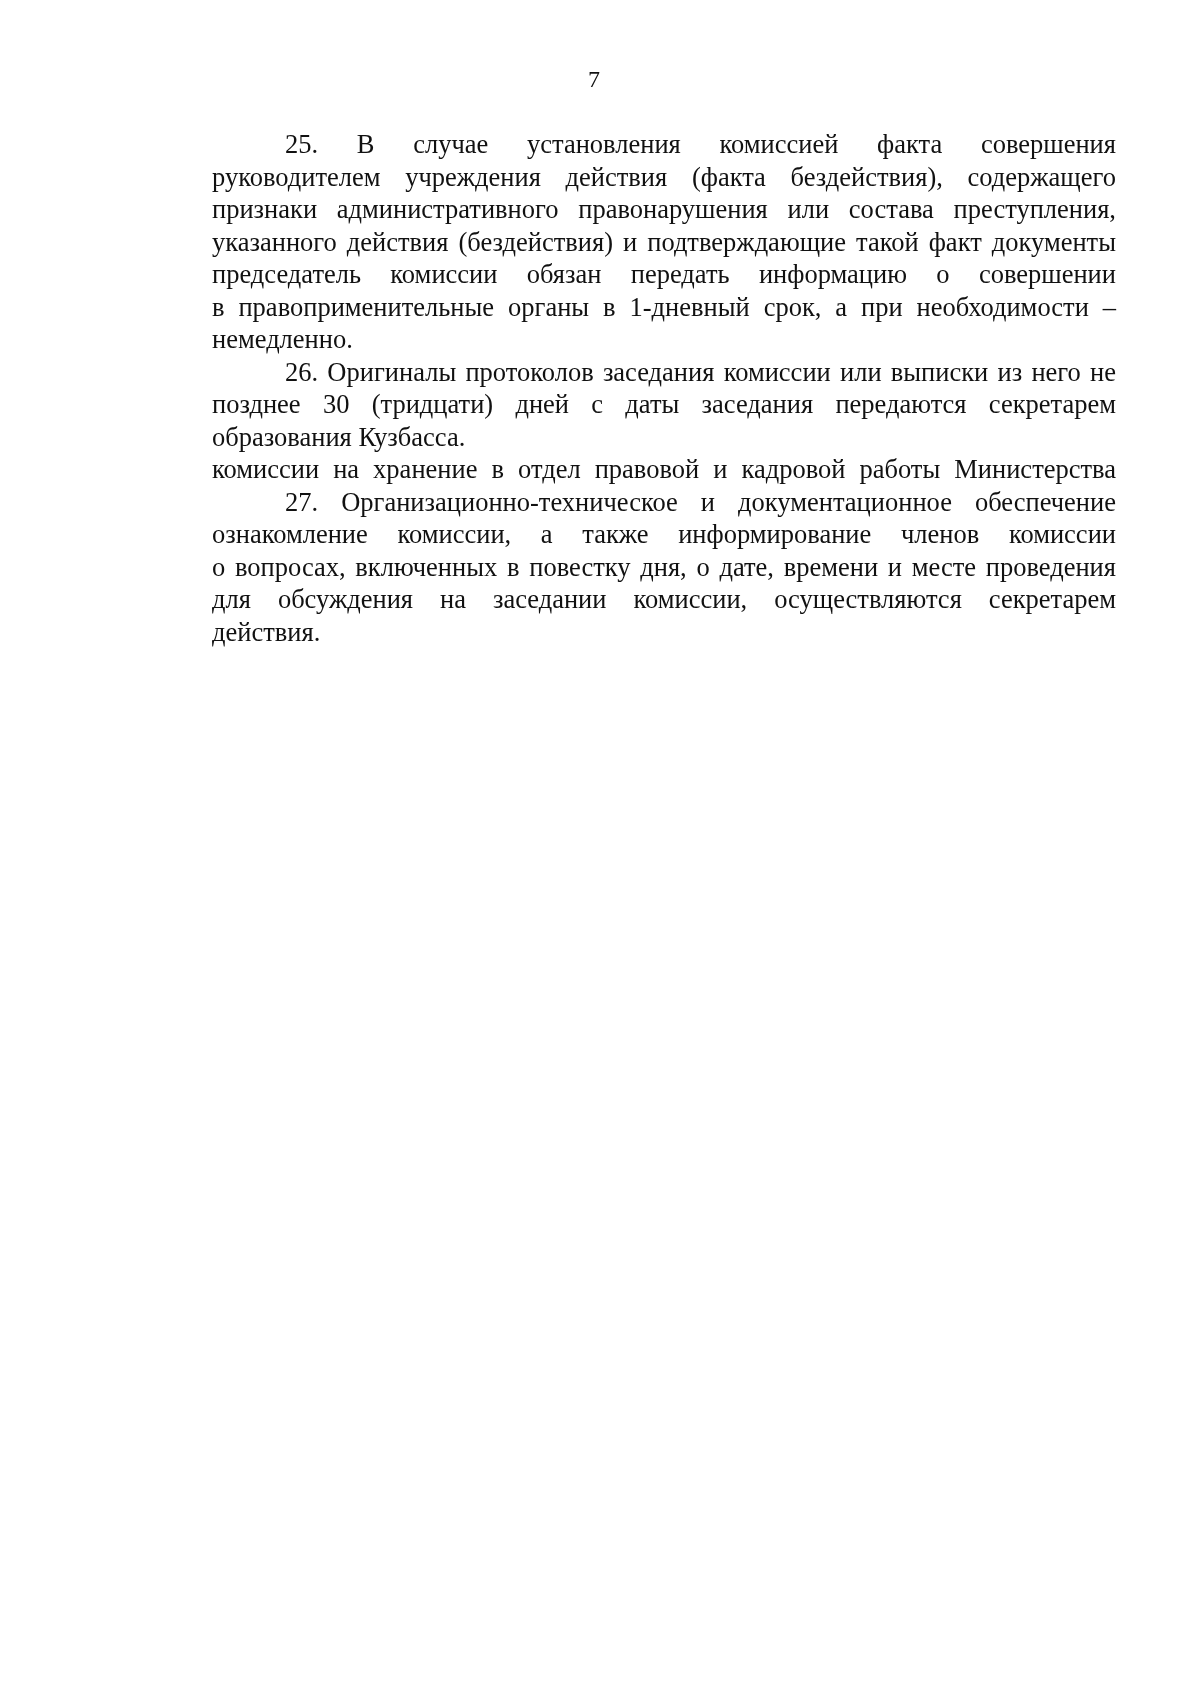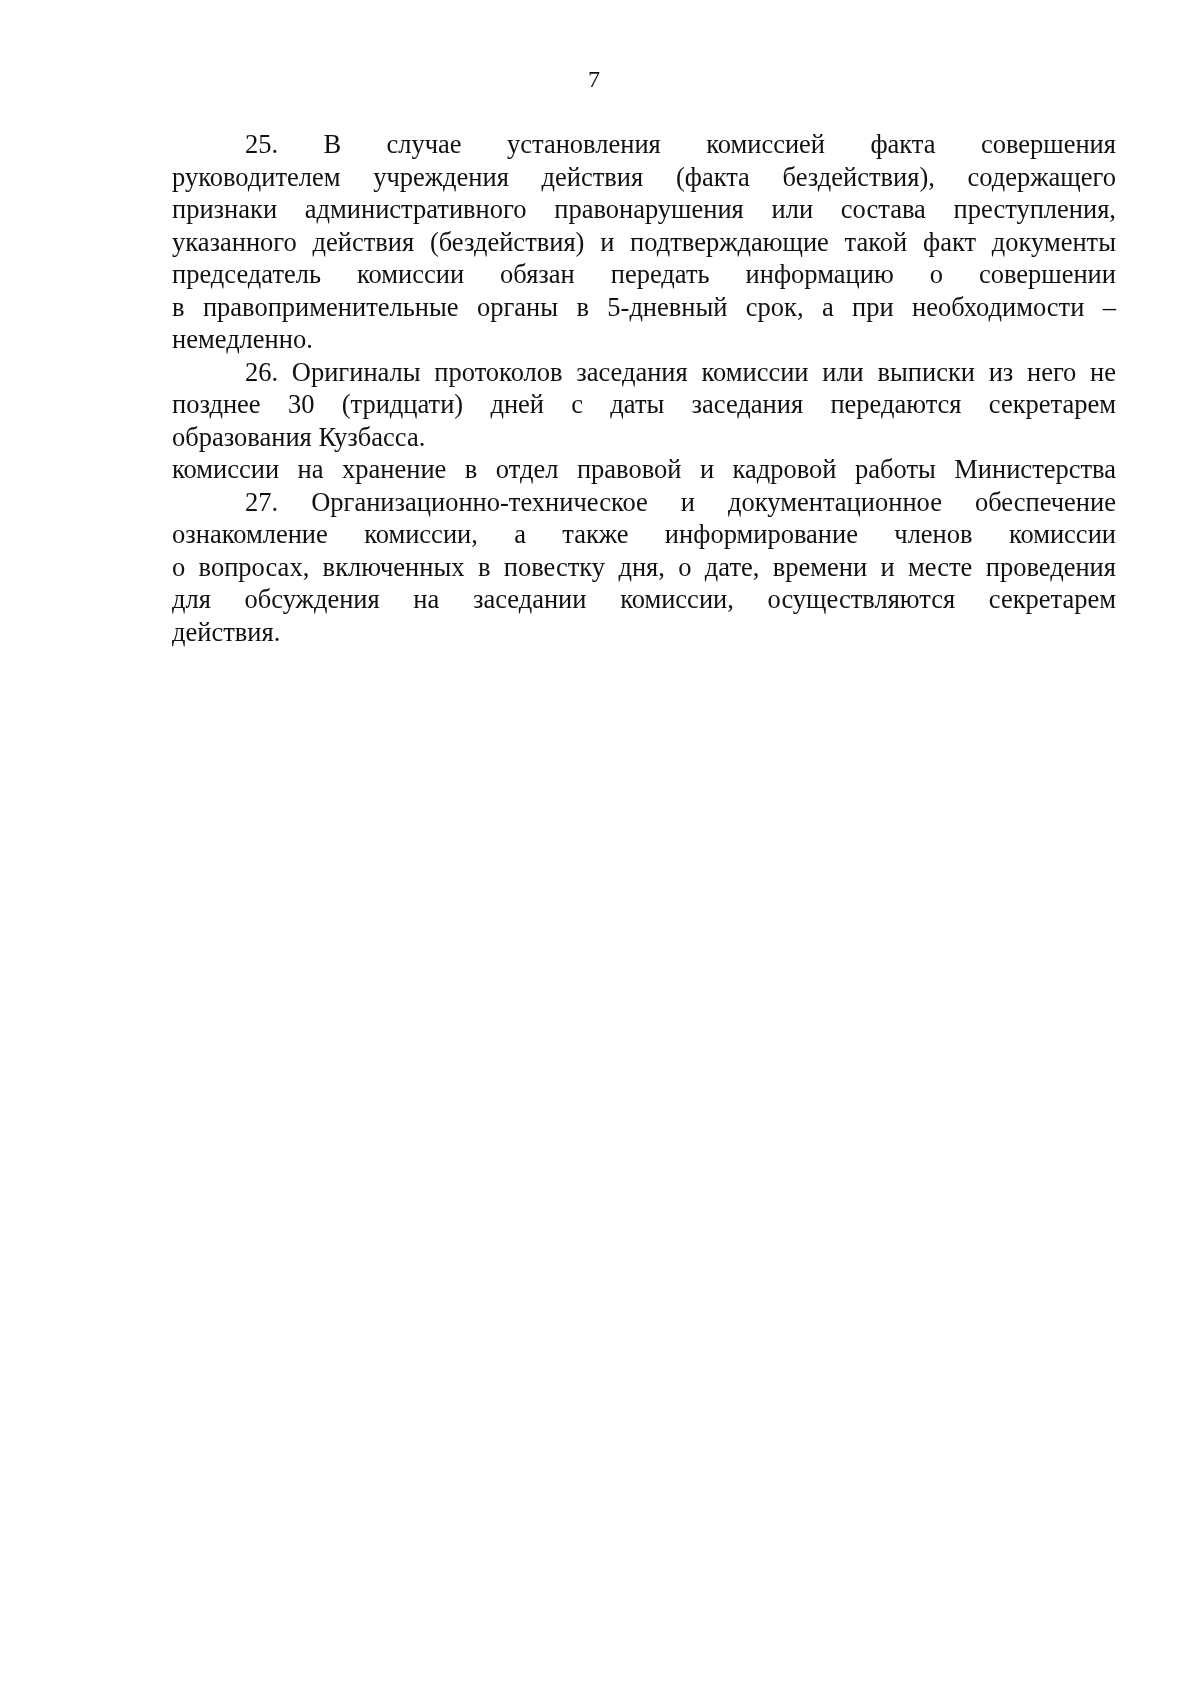--- a/index.html
+++ b/index.html
@@ -10,39 +10,39 @@
     text-align: center;
     font-family: "Liberation Serif", serif; font-size: 24px; color: #111;
   }
   .body-text {
     position: absolute; left: 172px; top: 128px; width: 944px;
     font-family: "Liberation Serif", serif; font-size: 26.5px; color: #111;
     line-height: 32.5px;
   }
   .line {
     display: block; height: 32.5px; white-space: nowrap;
-    text-align: justify; text-align-last: justify;
+    text-align: justify; text-align-last: justify; margin-left: 40px;
   }
   .line.last { text-align-last: left; }
   .line.first { padding-left: 73px; }
 </style>
 </head>
 <body>
 
 <div class="page">
   <div class="page-number">7</div>
 
   <div class="body-text">
     <div>
       <span class="line first">25. В случае установления комиссией факта совершения</span>
       <span class="line">руководителем учреждения действия (факта бездействия), содержащего</span>
       <span class="line">признаки административного правонарушения или состава преступления,</span>
       <span class="line">указанного действия (бездействия) и подтверждающие такой факт документы</span>
       <span class="line">председатель комиссии обязан передать информацию о совершении</span>
-      <span class="line">в правоприменительные органы в 5-дневный срок, а при необходимости –</span>
+      <span class="line">в правоприменительные органы в 1-дневный срок, а при необходимости –</span>
       <span class="line last">немедленно.</span>
     </div>
     <div>
       <span class="line first">26. Оригиналы протоколов заседания комиссии или выписки из него не</span>
       <span class="line">позднее 30 (тридцати) дней с даты заседания передаются секретарем</span>
       <span class="line last">образования Кузбасса.</span>
       <span class="line">комиссии на хранение в отдел правовой и кадровой работы Министерства</span>
     </div>
     <div>
       <span class="line first">27. Организационно-техническое и документационное обеспечение</span>

